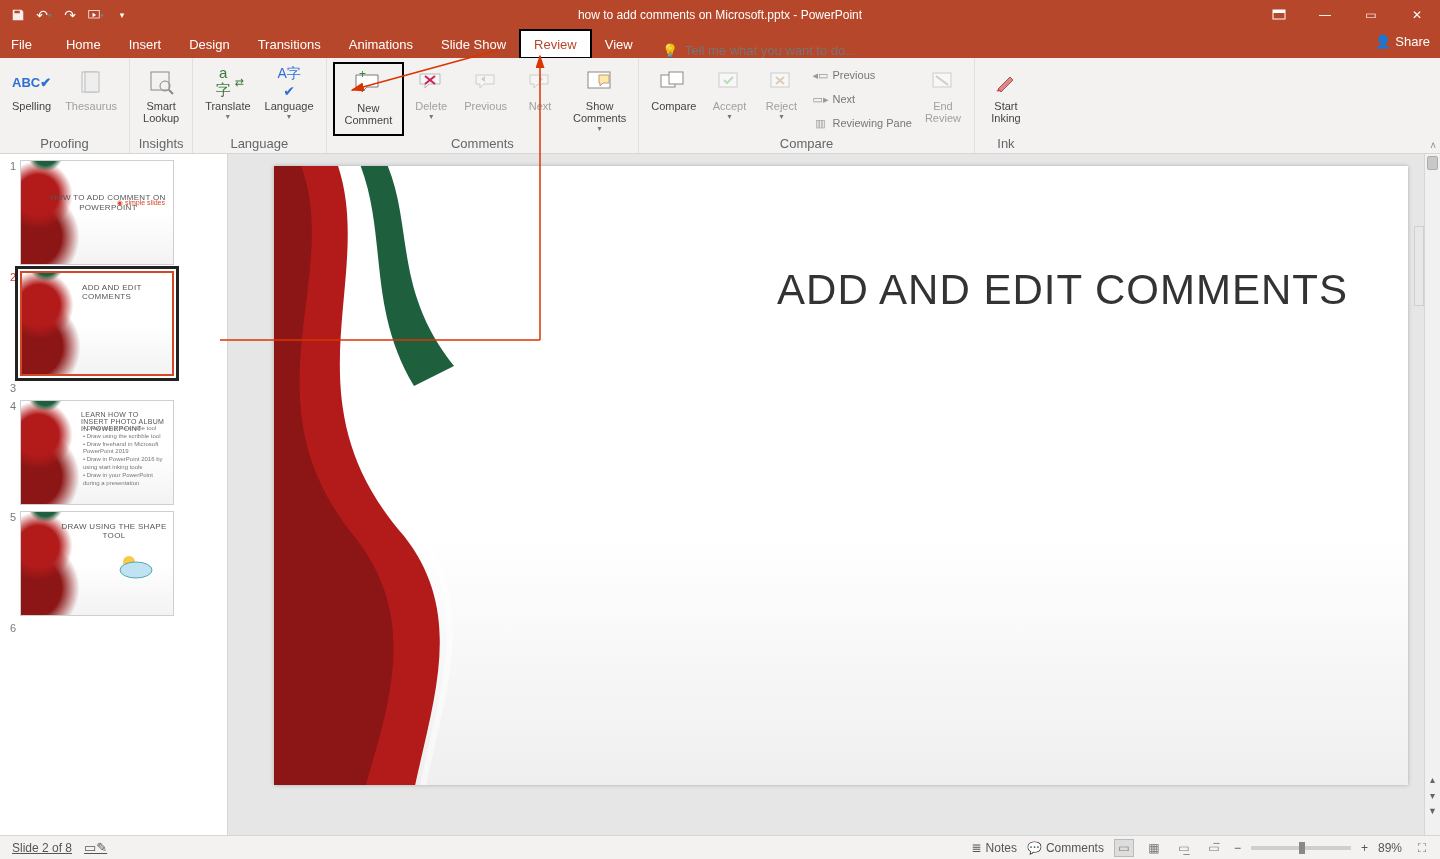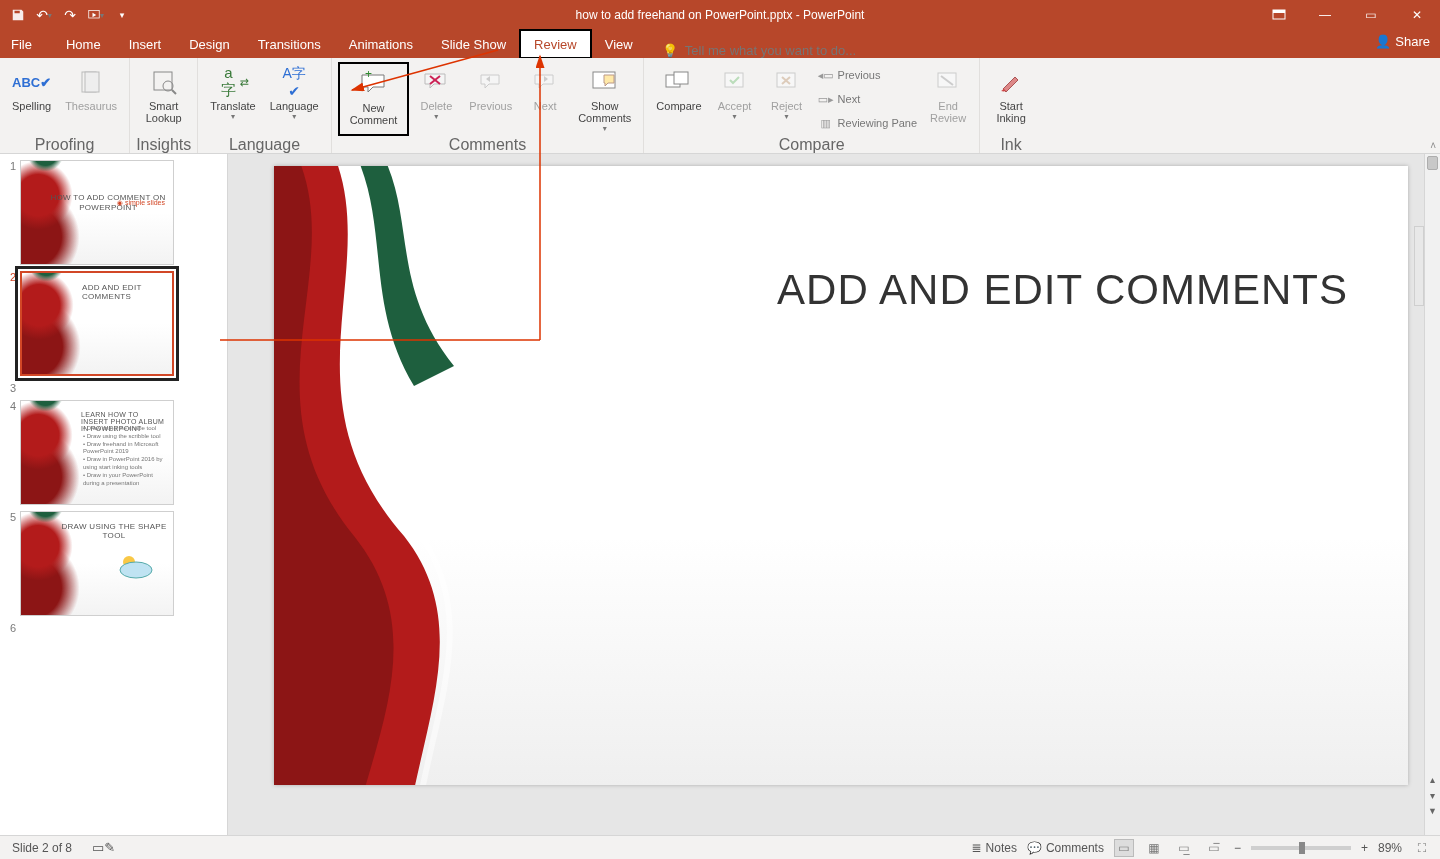--- a/index.html
+++ b/index.html
@@ -19,21 +19,21 @@
 .tab.file { background: transparent; padding-left:11px; padding-right:20px;}
 .tab.active { background:#fff; color:#b7472a; border-top:1px solid #fff;}
 .tellme { display:flex; align-items:center; gap:6px; margin-left:16px; color: rgba(255,255,255,.85); }
 .tellme-input { background:transparent; border:none; color: rgba(255,255,255,.85); font-size:13px; width:200px; }
 .share { position:absolute; right:10px; top:4px; display:flex; align-items:center; gap:4px; font-size:13px; color:#fff; }
 
 
 .ribbon { height:96px; background:#f3f2f1; border-bottom:1px solid #d6d6d6; display:flex; position:relative;align-items:center; }
 .group { display:flex; flex-direction:column; align-items:center; padding: 4px 6px 2px 6px; border-right:1px solid #e1dfdd; height:100%; }
 .group-items { display:flex; align-items:flex-start; gap:2px; flex:1; }
-.group-label { font-size:16px; color:#666; padding-bottom:2px; }
+.group-label { font-size:13px; color:#666; padding-bottom:2px; }
 .big-btn { display:flex; flex-direction:column; align-items:center; justify-content:flex-start; padding:2px 6px; text-align:center; font-size:11px; color:#444; min-width:50px; height:74px; position:relative; }
 .big-btn .icon { width:32px; height:32px; margin:2px auto 2px; display:flex; align-items:center; justify-content:center; font-size:22px; color:#6b6b6b;}
 .big-btn.disabled { color:#a0a0a0; }
 .big-btn.disabled .icon { color:#b8b8b8; }
 .small-stack { display:flex; flex-direction:column; gap:2px; padding:2px 4px; }
 .small-btn { display:flex; align-items:center; gap:4px; font-size:11px; color:#777; white-space:nowrap; height:22px; }
 .small-btn .sicon { width:16px; height:16px; display:inline-flex; align-items:center; justify-content:center; color:#999; }
 .dd { font-size:8px; color:#777; }
 .highlight-box { border:2px solid #000; }
 
@@ -68,21 +68,21 @@
 .slide-canvas .bigswoosh { position:absolute; left:-120px; top:-40px; width:520px; height:900px; }
 .slide-title { position:absolute; right:60px; top:100px; font-size:42px; letter-spacing:1px; color:#333; font-weight:300; font-family: "Segoe UI Light","Century Gothic",sans-serif;}
 
 .mini-scroll { position:absolute; right:16px; top:72px; width:10px; height:80px; background:#e8e8e8; border:1px solid #cfcfcf;}
 
 
 .ruler-gap { width:10px; background:#e6e6e6;}
 
 
 .statusbar { position:absolute; left:0; right:0; bottom:0; height:24px; background:#f3f2f1; border-top:1px solid #d6d6d6; display:flex; align-items:center; font-size:12px; color:#555; }
-.sb-left { padding-left:12px; display:flex; gap:20px; align-items:center;}
+.sb-left { padding-left:12px; display:flex; gap:12px; align-items:center;text-decoration:underline;}
 .sb-right { margin-left:auto; display:flex; align-items:center; gap:10px; padding-right:8px;}
 .view-btn { width:20px; height:18px; display:flex; align-items:center; justify-content:center; color:#777;}
 .view-btn.active { background:#ddd; border:1px solid #bbb;}
 .zoom-slider { width:100px; height:4px; background:#cfcfcf; position:relative;}
 .zoom-slider .handle{ position:absolute; top:-4px; left:48px; width:6px; height:12px; background:#888;}
 .sb-btn { display:flex; align-items:center; gap:4px; }
 
 
 </style>
 </head>
@@ -99,21 +99,21 @@
     <span class="qat-icon">↷</span>
     <span class="qat-icon">
         <svg width="16" height="14" viewBox="0 0 16 14">
           <rect x="1" y="1" width="14" height="10" fill="none" stroke="#fff"></rect>
           <path d="M6 4l5 3-5 3z" fill="#fff"></path>
         </svg>
         <span class="dd">▾</span>
       </span>
     <span class="qat-icon" style="font-size:9px;">▾</span>
   </div>
-  <div class="title-text">how to add freehand on PowerPoint.pptx - PowerPoint</div>
+  <div class="title-text">how to add comments on Microsoft.pptx - PowerPoint</div>
   <div class="win-controls">
     <div class="win-btn">
         <svg width="14" height="12">
           <rect x="1" y="1" width="12" height="9" fill="none" stroke="#fff"></rect>
           <rect x="1" y="1" width="12" height="3" fill="#fff"></rect>
         </svg>
       </div>
     <div class="win-btn">—</div>
     <div class="win-btn">▭</div>
     <div class="win-btn">✕</div>

